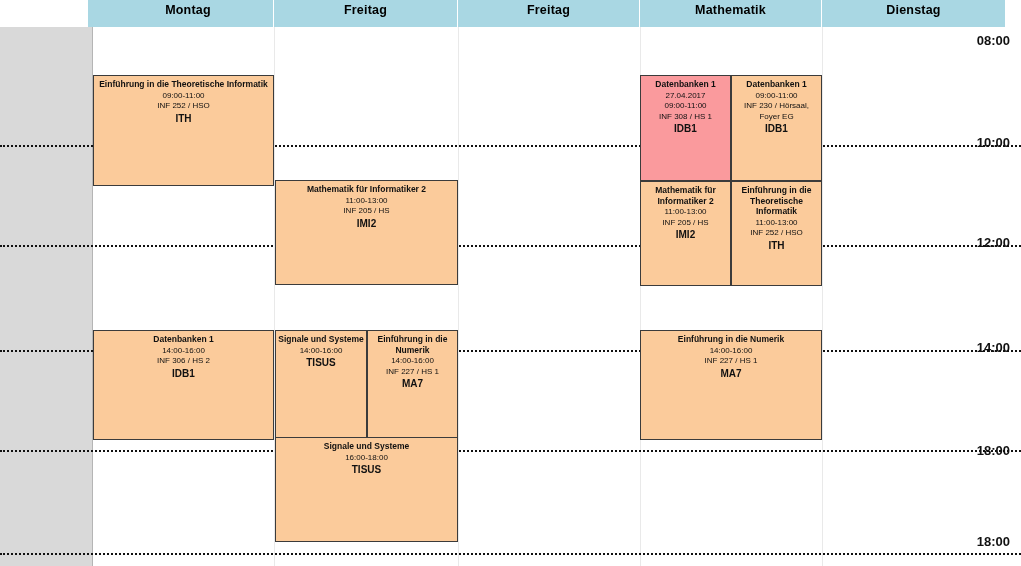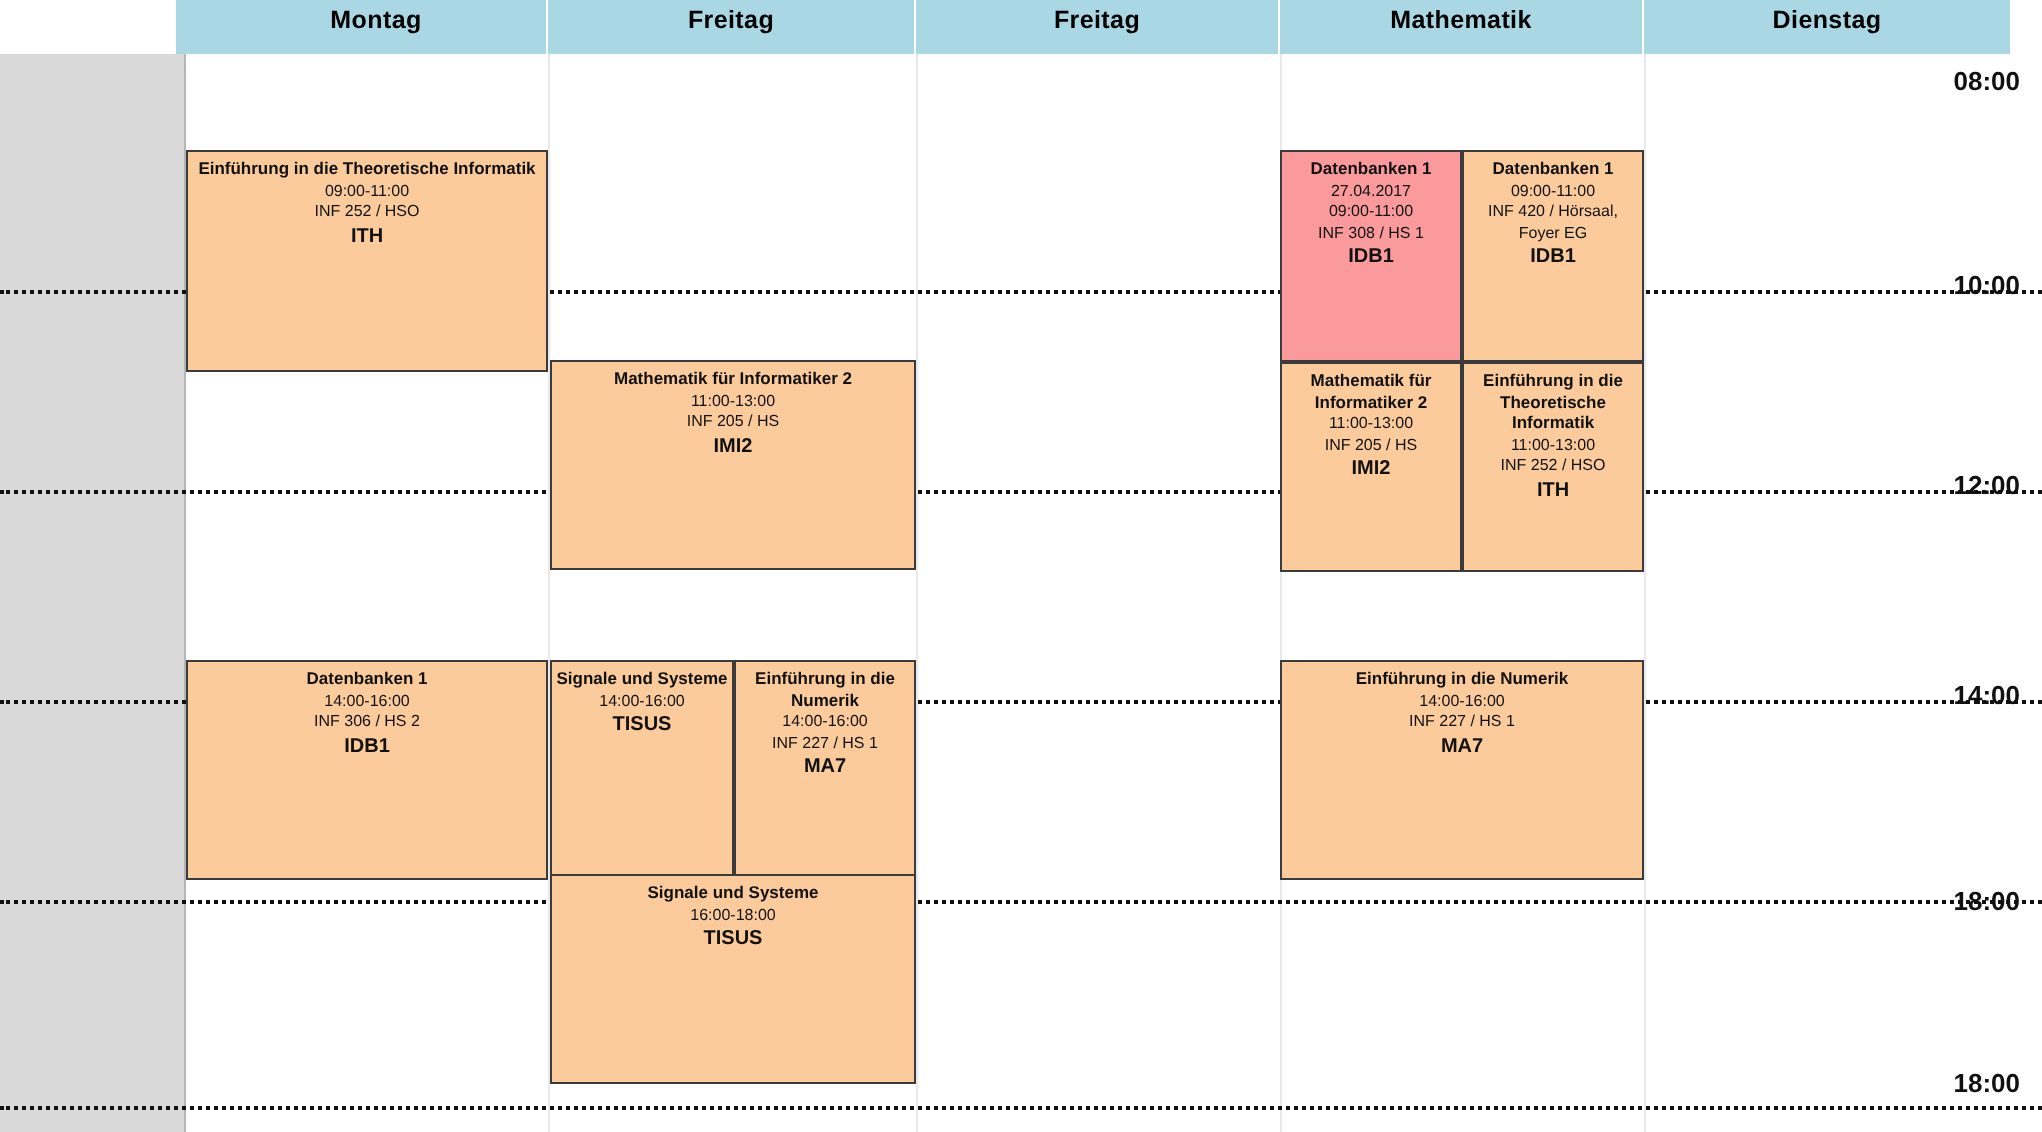--- a/index.html
+++ b/index.html
@@ -149,21 +149,21 @@
       <div class="ev red" style="left: 640px; top: 75px; width: 91px; height: 106px;">
         <div class="ttl">Datenbanken 1</div>
         <div class="ln">27.04.2017</div>
         <div class="ln">09:00-11:00</div>
         <div class="ln">INF 308 / HS 1</div>
         <div class="code">IDB1</div>
       </div>
       <div class="ev" style="left: 731px; top: 75px; width: 91px; height: 106px;">
         <div class="ttl">Datenbanken 1</div>
         <div class="ln">09:00-11:00</div>
-        <div class="ln">INF 420 / Hörsaal, Foyer EG</div>
+        <div class="ln">INF 230 / Hörsaal, Foyer EG</div>
         <div class="code">IDB1</div>
       </div>
       <div class="ev" style="left: 640px; top: 181px; width: 91px; height: 105px;">
         <div class="ttl">Mathematik für Informatiker 2</div>
         <div class="ln">11:00-13:00</div>
         <div class="ln">INF 205 / HS</div>
         <div class="code">IMI2</div>
       </div>
       <div class="ev" style="left: 731px; top: 181px; width: 91px; height: 105px;">
         <div class="ttl">Einführung in die Theoretische Informatik</div>

